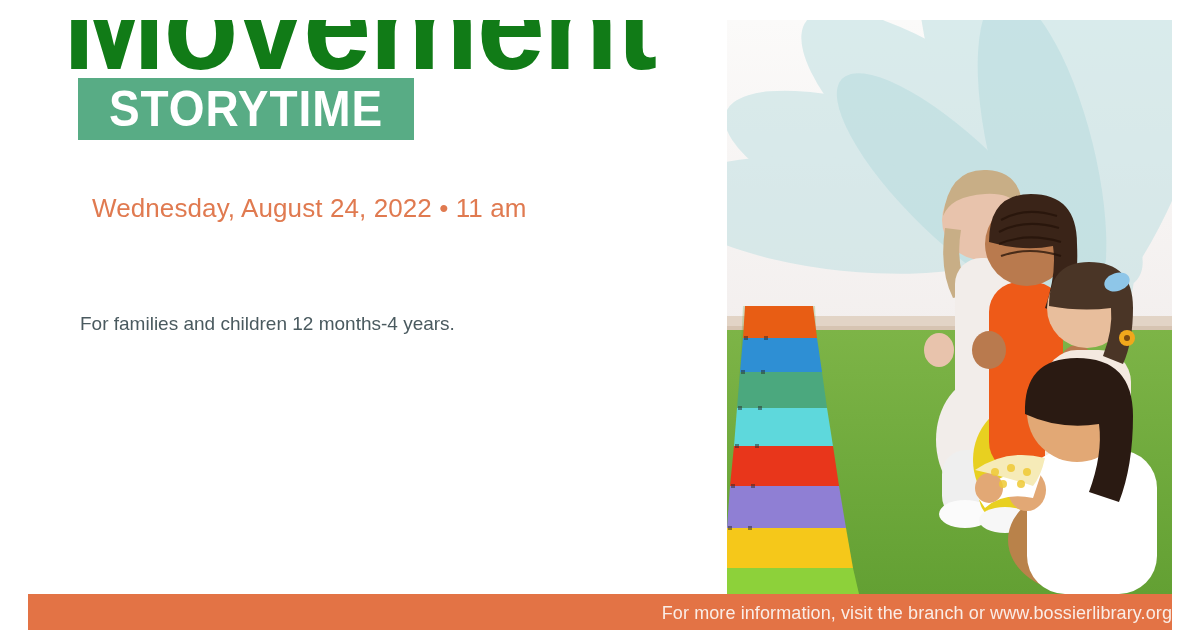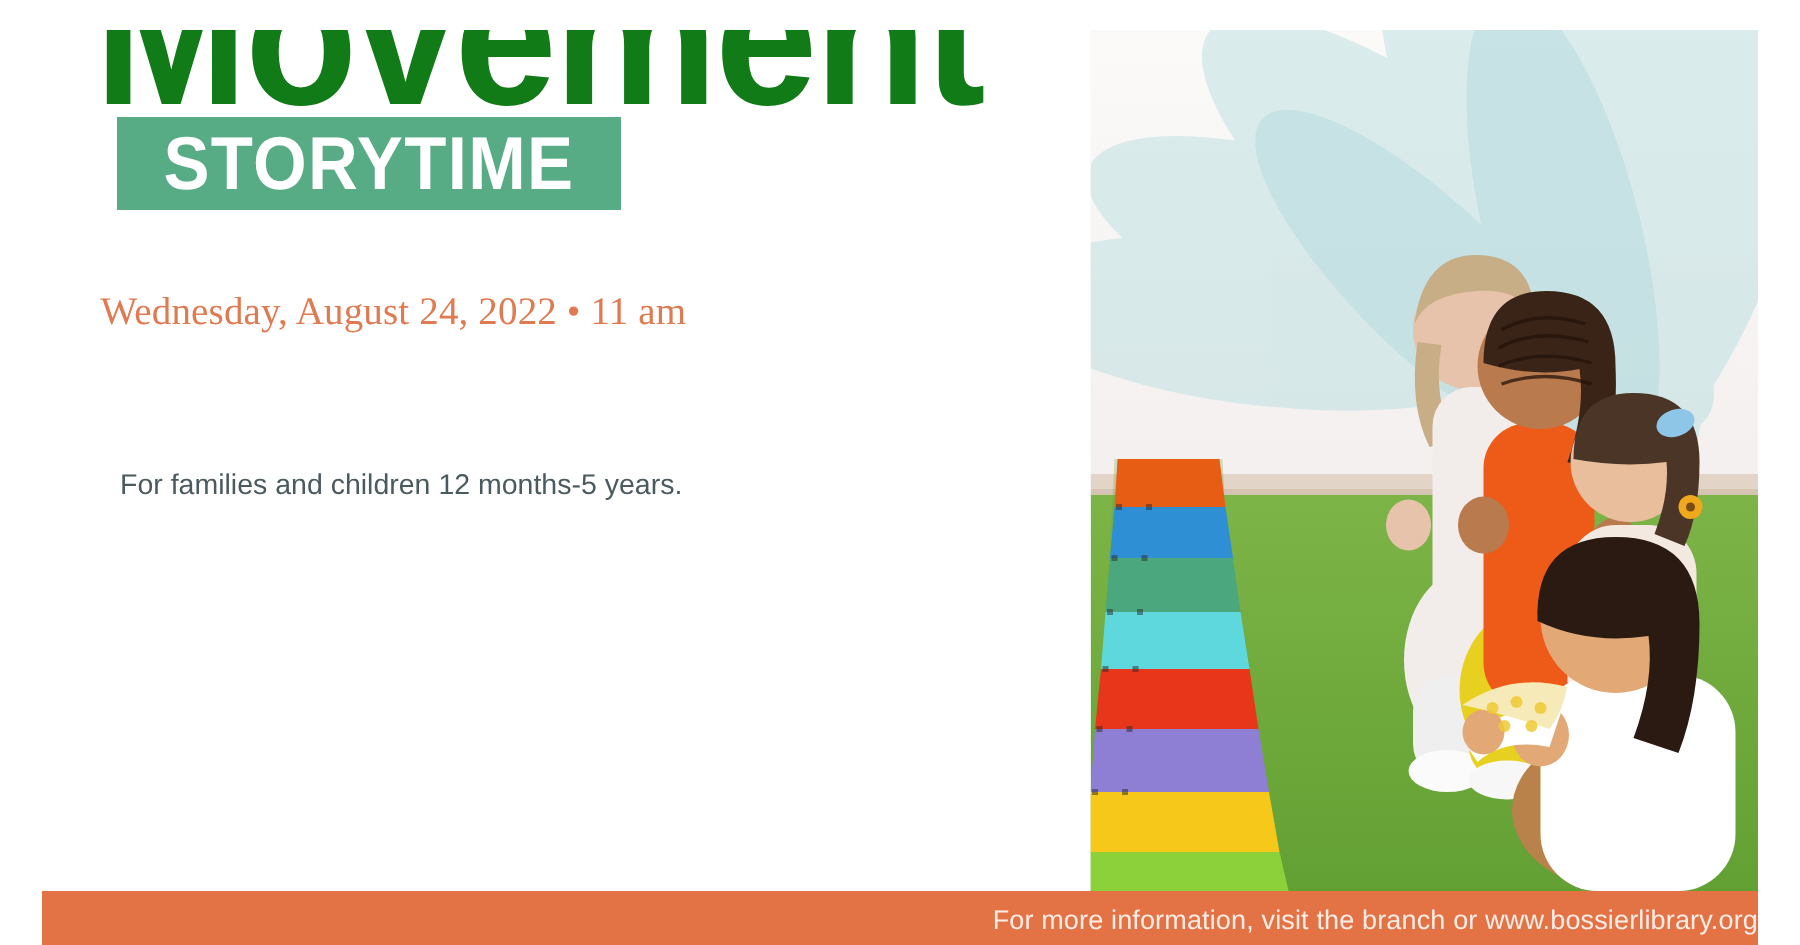--- a/index.html
+++ b/index.html
@@ -55,28 +55,27 @@
     line-height: 50px;
     font-weight: bold;
     color: #ffffff;
     letter-spacing: 1px;
     transform: scaleX(0.92);
     white-space: nowrap;
   }
 
   .date-line {
     position: absolute;
-    left: 67px;
+    left: 92px;
     top: 172px;
     font-size: 26px;
     line-height: 32px;
     color: #E07A50;
     white-space: nowrap;
     letter-spacing: 0.1px;
-    font-family: Liberation Serif, serif;
   }
 
   .body-copy {
     position: absolute;
     left: 80px;
     top: 262px;
     width: 560px;
     font-size: 19px;
     line-height: 28px;
     color: #4A5A5F;
@@ -136,21 +135,21 @@
     <div class="title-main">Movement</div>
   </div>
 
   <div class="badge">
     <span class="badge-text">STORYTIME</span>
   </div>
 
   <div class="date-line">Wednesday, August 24, 2022 • 11 am</div>
 
   <div class="body-copy">
-    <p class="gap">For families and children 12 months-5 years.</p>
+    <p class="gap">For families and children 12 months-4 years.</p>
   </div>
 
   <div class="photo">
     <svg viewBox="0 0 445 574" preserveAspectRatio="xMidYMid slice">
       <defs>
         <clipPath id="photoClip">
             <rect x="0" y="0" width="445" height="574"></rect>
           </clipPath>
         <linearGradient id="wallGrad" x1="0" y1="0" x2="0" y2="1">
           <stop offset="0%" stop-color="#FBFAF9"></stop>

